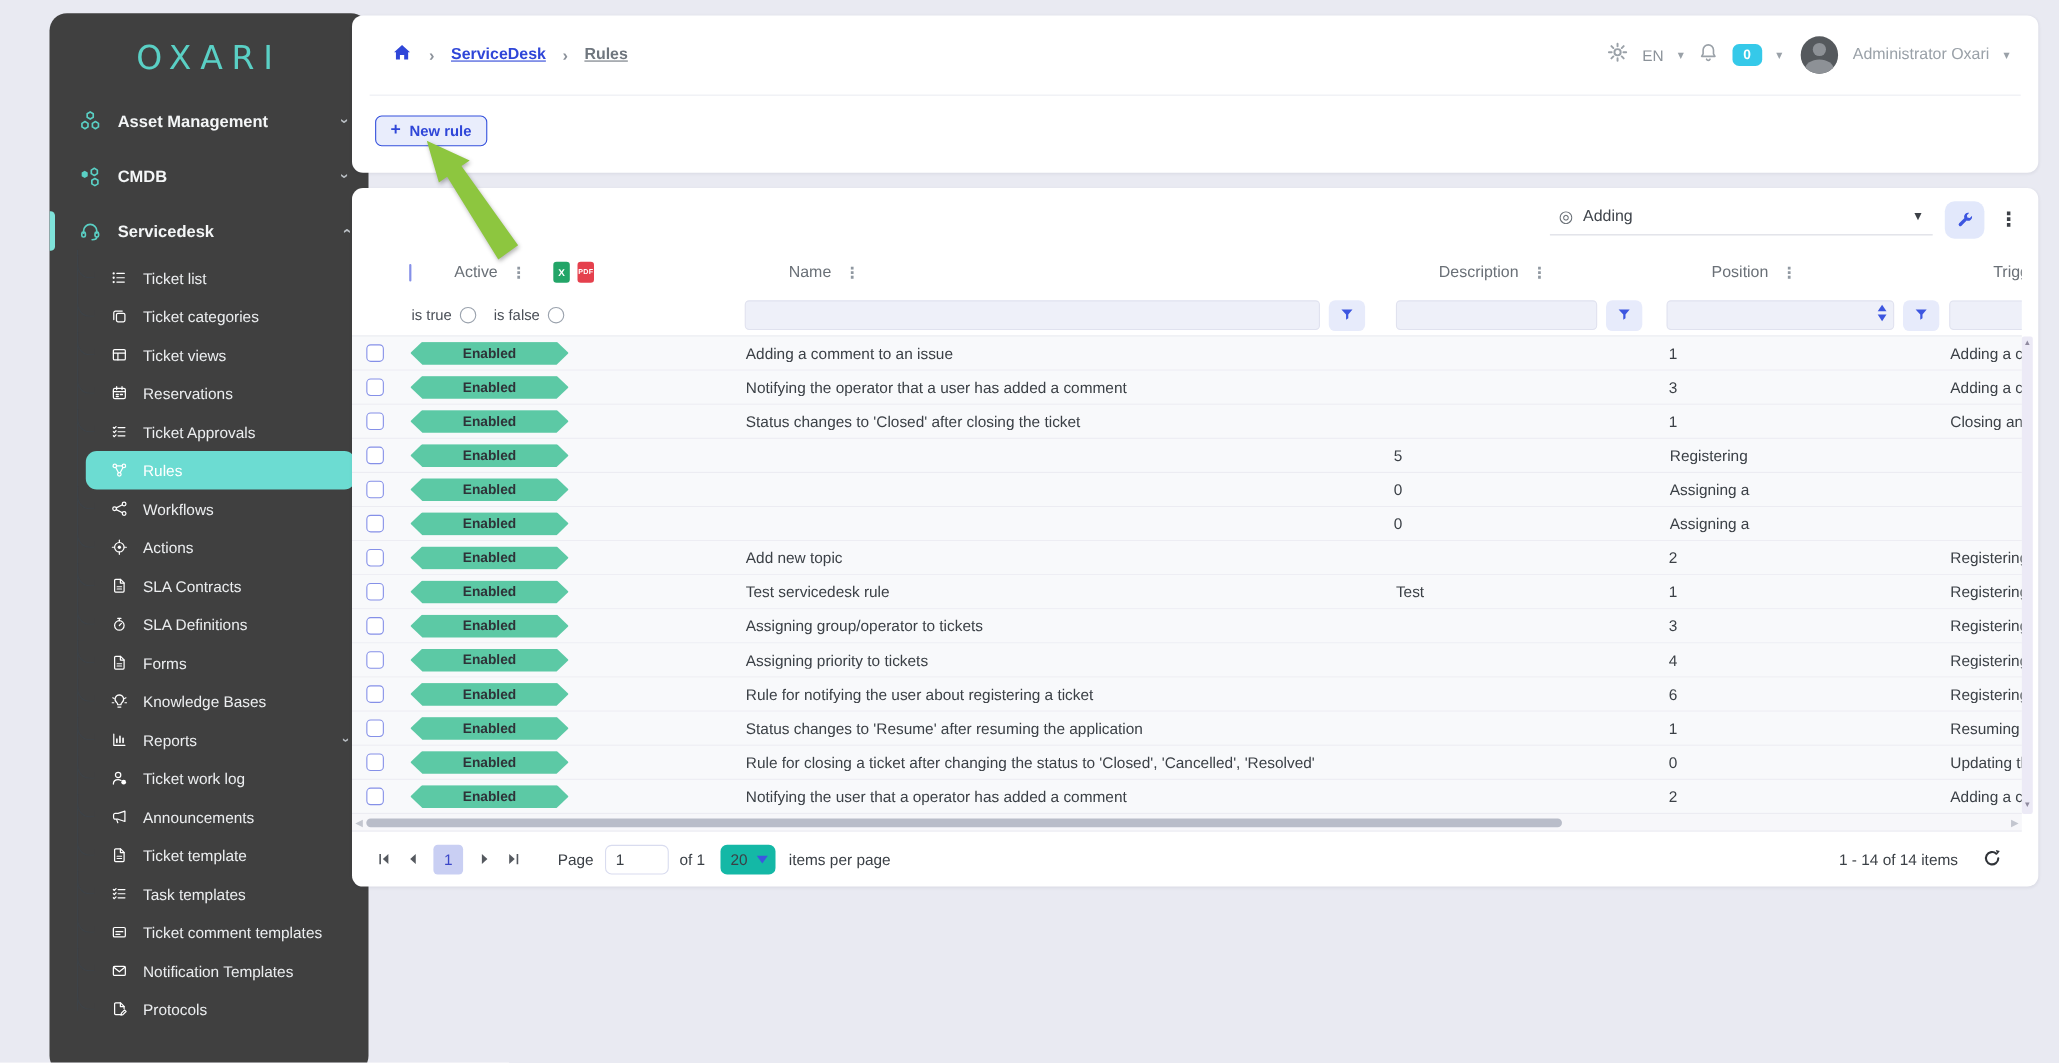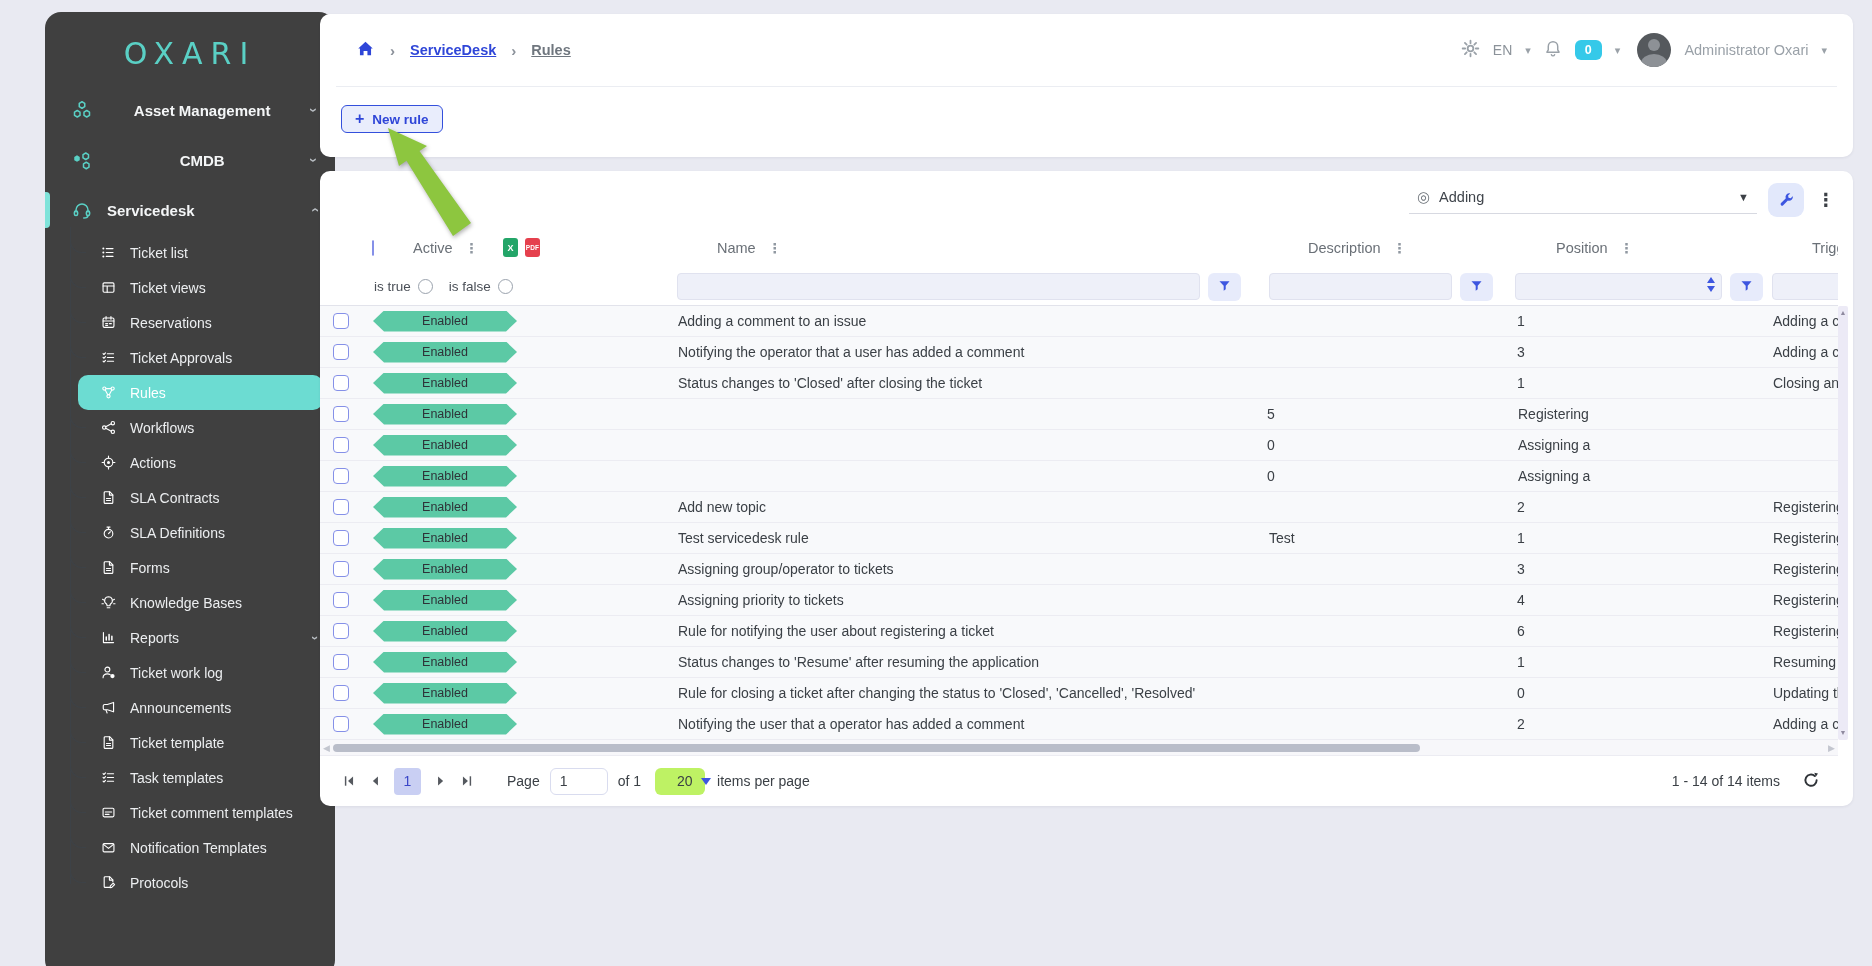--- a/index.html
+++ b/index.html
@@ -15,21 +15,21 @@
   
   .sidebar {
     position:absolute; left:12px; top:12px; width:290px; height:964px;
     background:#404040; border-radius:16px; overflow:hidden;margin-left:33px;
   }
   .logo {
     margin-top:24px; text-align:center;
     color:#5ad0c5; font-size:30px; font-weight:500; letter-spacing:8px;
     font-family:"DejaVu Sans",sans-serif;
   }
-  .nav-top { margin-top:14px;text-align:center; }
+  .nav-top { margin-top:14px; }
   .top-item {
     position:relative; display:flex; align-items:center; gap:15px;
     height:50px; padding:0 18px 0 27px; color:#f4f6f7; cursor:pointer;
   }
   .top-item .t-ico { width:20px; height:20px; color:#5ad0c5; flex:none; }
   .top-item .t-ico svg { width:20px; height:20px; }
   .top-item .label { font-size:15px; font-weight:700; flex:1; }
   .chev {
     color:#b9bec3; font-size:14px; line-height:1; display:inline-block;
     transform:rotate(90deg); font-weight:700;
@@ -150,21 +150,21 @@
   .sp-up { width:0; height:0; border-left:4.5px solid transparent; border-right:4.5px solid transparent; border-bottom:6px solid #3d56e0; }
   .sp-dn { width:0; height:0; border-left:4.5px solid transparent; border-right:4.5px solid transparent; border-top:6px solid #3d56e0; }
 
   .data-row { height:31px; background:#f8f9fb; border-bottom:1px solid #ececf2; font-size:14px; color:#3b4046; }
   .cbx {
     width:16px; height:16px; border:1.5px solid #8590e8; border-radius:4px;
     background:#fff; margin-left:13px; cursor:pointer; display:block;
   }
   .badge-enabled {
     width:144px; height:21px; margin-left:5px;
-    background:#5cc9a5; color:#2e3338; font-size:12.5px; font-weight:400;
+    background:#5cc9a5; color:#2e3338; font-size:12.5px; font-weight:700;
     display:flex; align-items:center; justify-content:center;
     clip-path:polygon(11px 0, calc(100% - 11px) 0, 100% 50%, calc(100% - 11px) 100%, 11px 100%, 0 50%);
   }
   .cell-clip { overflow:hidden; white-space:nowrap; }
 
   .vscroll {
     position:absolute; right:5px; top:135px; width:10px; height:434px;
     background:#eceaf6; border-radius:2px;
   }
   .vs-arrow { position:absolute; left:0; width:10px; text-align:center; color:#8f8a9f; font-size:7px; line-height:10px; }
@@ -182,22 +182,22 @@
     color:#3a46c8; font-size:14px; font-weight:500; margin:0 6px; cursor:pointer;
     display:flex; align-items:center; justify-content:center; font-family:inherit;
   }
   .pg-label { margin:0 10px 0 28px; }
   .pg-input {
     width:58px; height:27px; border:1px solid #d9dcef; border-radius:6px;
     font-family:inherit; font-size:14px; padding:0 9px; color:#3b4046; outline:none; background:#fff;
   }
   .pg-of { margin:0 14px 0 10px; }
   .size-select {
-    width:50px; height:27px; background:#bef264; border-radius:6px;
-    display:flex; align-items:center; padding:0 7px 0 22px; gap:8px; cursor:pointer;
+    width:50px; height:27px; background:#14b8a6; border-radius:6px;
+    display:flex; align-items:center; padding:0 7px 0 9px; gap:8px; cursor:pointer;
   }
   .size-caret { width:0; height:0; border-left:5px solid transparent; border-right:5px solid transparent; border-top:7px solid #3d56e0; margin-left:auto; }
   .pg-per { margin-left:12px; }
   .pg-range { margin-left:auto; }
   .refresh-btn { background:none; border:none; margin-left:22px; cursor:pointer; color:#2f3338; }
 </style>
 </head>
 <body>
 
 <svg width="0" height="0" style="position:absolute" aria-hidden="true">
@@ -344,20 +344,29 @@
       <div class="sub-item">
         <span class="s-ico">
           <svg class="ic" viewBox="0 0 16 16" stroke="currentColor" fill="none" stroke-width="1.2" stroke-linecap="round" stroke-linejoin="round">
             <use href="#i-list"></use>
           </svg>
         </span>
         <span class="label">Ticket list</span>
 
       </div>
 
+      <div class="sub-item">
+        <span class="s-ico">
+          <svg class="ic" viewBox="0 0 16 16" stroke="currentColor" fill="none" stroke-width="1.2" stroke-linecap="round" stroke-linejoin="round">
+            <use href="#i-copy"></use>
+          </svg>
+        </span>
+        <span class="label">Ticket categories</span>
+
+      </div>
 
       <div class="sub-item">
         <span class="s-ico">
           <svg class="ic" viewBox="0 0 16 16" stroke="currentColor" fill="none" stroke-width="1.2" stroke-linecap="round" stroke-linejoin="round">
             <use href="#i-table"></use>
           </svg>
         </span>
         <span class="label">Ticket views</span>
 
       </div>

